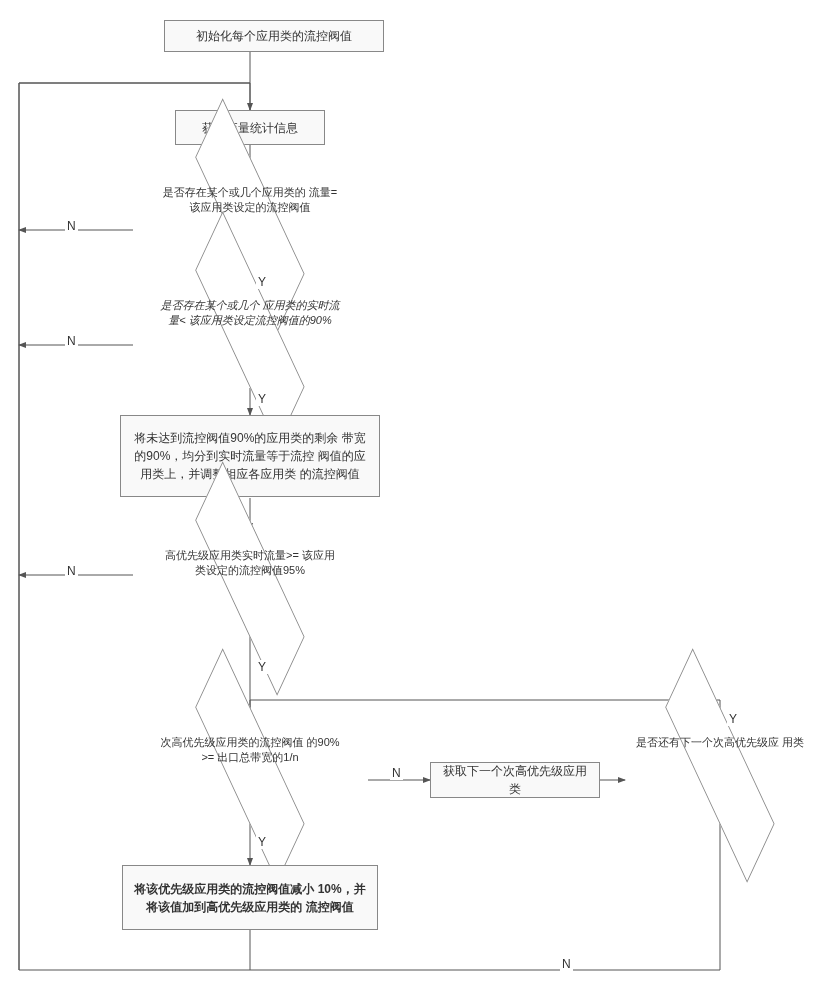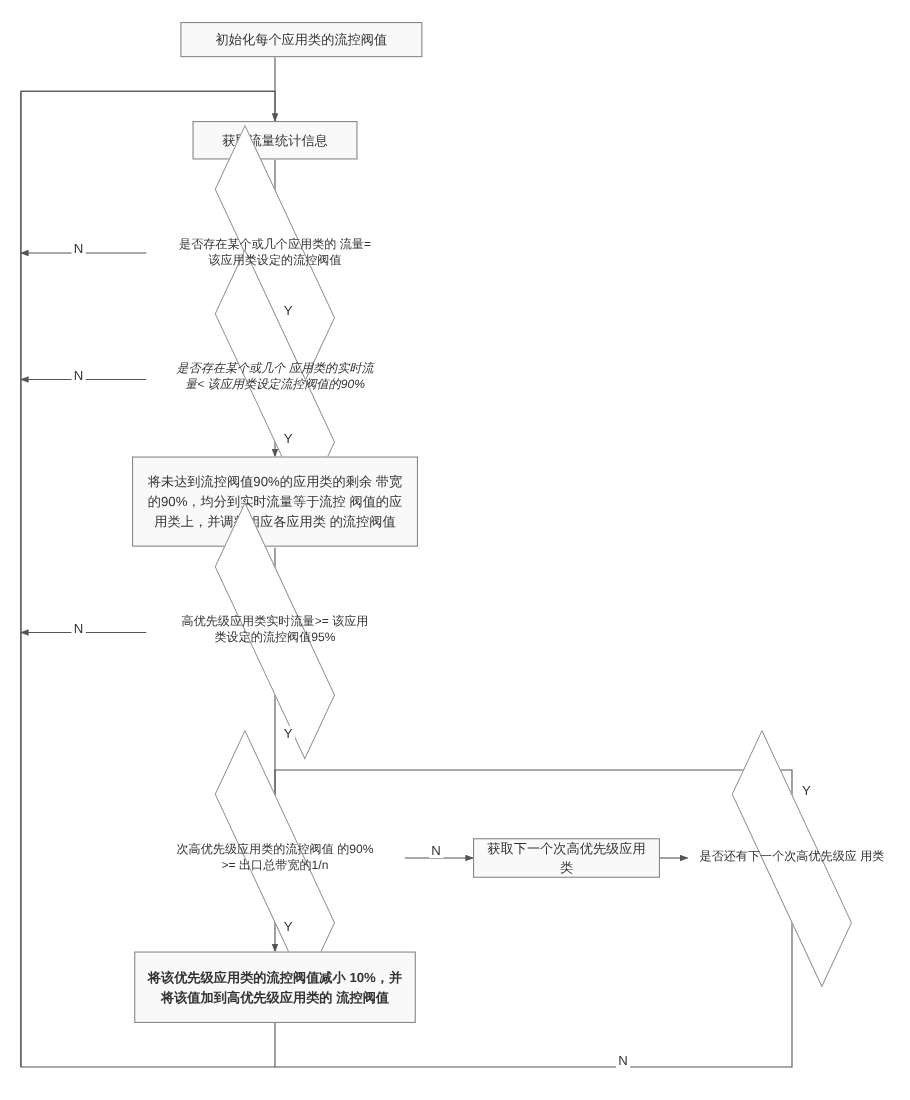--- a/index.html
+++ b/index.html
@@ -21,21 +21,21 @@
       line-height: 1.5;
       display: flex;
       align-items: center;
       justify-content: center;
     }
     .diamond {
       position: absolute;
       width: 200px;
       height: 80px;
       display: flex;
-      align-items: center;
+      align-items: flex-start;
       justify-content: center;
     }
     .diamond::before {
       content: '';
       position: absolute;
       width: 70%;
       height: 70%;
       border: 1px solid #888;
       transform: rotate(45deg) skew(12deg, 12deg);
       background: #fff;
@@ -136,21 +136,21 @@
 该应用类设定流控阀值的90%</div>
 </div>
 
 <div class="box" style="left:120px; top:415px; width:260px; height:82px;">
   <span>将未达到流控阀值90%的应用类的剩余
 带宽的90%，均分到实时流量等于流控
 阀值的应用类上，并调整相应各应用类
 的流控阀值</span>
 </div>
 
-<div class="diamond diamond-wide" style="left:130px; top:528px;">
+<div class="diamond diamond-wide" style="left:130px; top:548px;">
   <div class="dtext">高优先级应用类实时流量&gt;=
 该应用类设定的流控阀值95%</div>
 </div>
 
 <div class="diamond diamond-wide" style="left:130px; top:735px;">
   <div class="dtext">次高优先级应用类的流控阀值
 的90% &gt;= 出口总带宽的1/n</div>
 </div>
 
 <div class="box" style="left:430px; top:762px; width:170px; height:36px;font-family:Liberation Serif, serif;">

